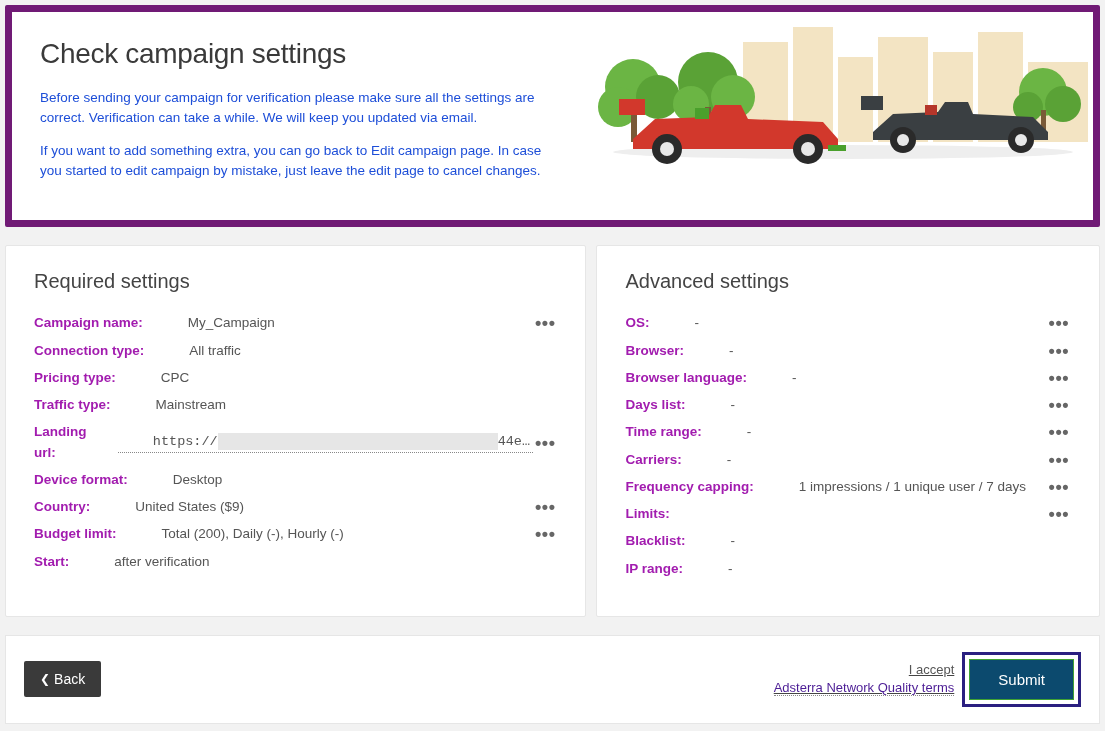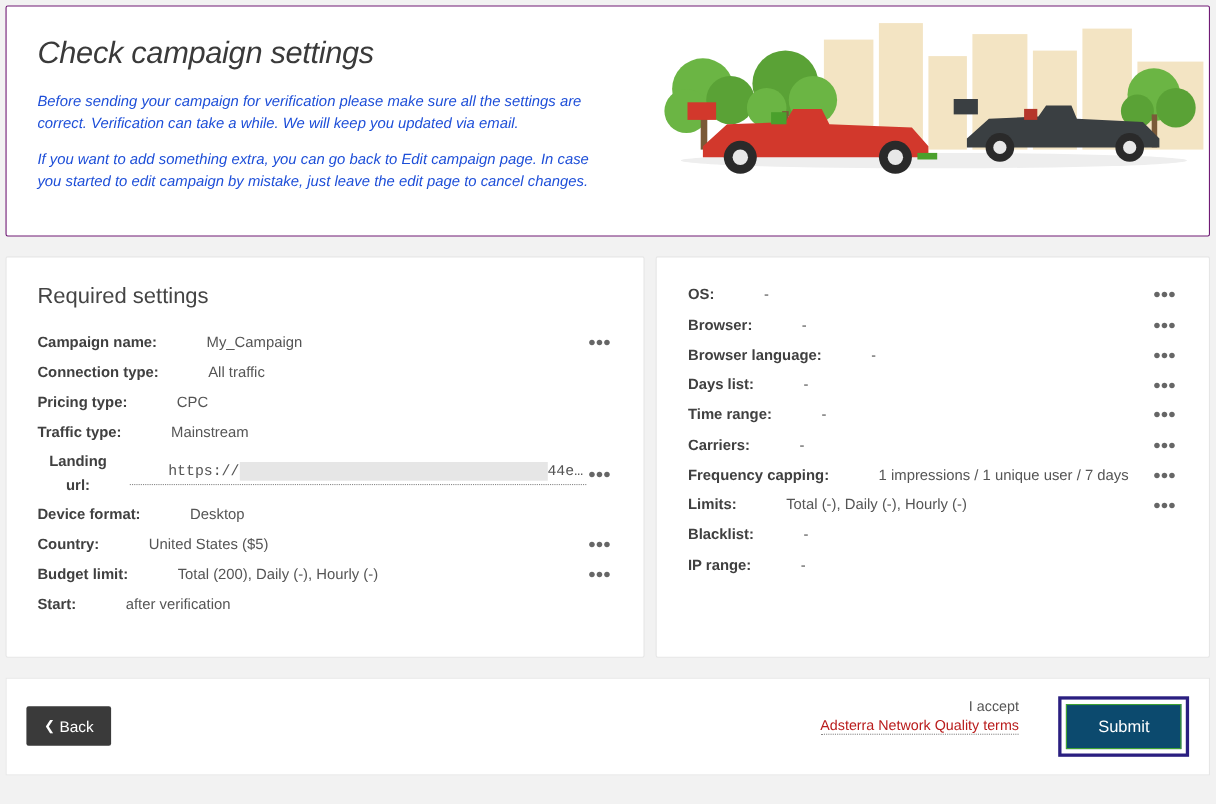--- a/index.html
+++ b/index.html
@@ -1,37 +1,37 @@
 <!DOCTYPE html>
 <html><head>
 <meta charset="utf-8">
 <style>
   * { box-sizing: border-box; margin: 0; padding: 0; }
   body { font-family: "Segoe UI", Arial, sans-serif; background: #f2f2f2; color: #444; font-size: 14px; padding: 5px; width: 1105px; }
-  .card { background: #fff; border: 1px solid #701a75; border-radius: 2px; padding: 26px 28px; font-style: italic; }
+  .card { background: #fff; border: 7px solid #701a75; border-radius: 2px; padding: 26px 28px; }
   .header-card { display: flex; justify-content: space-between; align-items: flex-start; }
   .header-left { max-width: 520px; }
   h1 { font-weight: 300; font-size: 28px; color: #3a3a3a; margin-bottom: 18px; letter-spacing: -0.3px; }
   .header-left p { font-size: 13.5px; line-height: 1.45; color: #1d4ed8; margin-bottom: 14px; }
   .header-right { flex: 0 0 520px; height: 160px; margin: -26px -28px -26px 0; }
   .header-right svg { width: 100%; height: 100%; display: block; }
   .cols { display: flex; gap: 10px; margin-top: 18px; }
   .col { flex: 1; background: #fff; border: 1px solid #e6e6e6; border-radius: 2px; padding: 24px 28px 30px; min-height: 330px; }
   .col h2 { font-weight: 300; font-size: 20px; color: #444; margin-bottom: 20px; }
   .row { display: flex; align-items: center; margin-bottom: 7px; font-size: 13.5px; line-height: 1.5; }
-  .row .lbl { font-weight: 700; color: #404040; margin-right: 10px; text-align: center; }
+  .row .lbl { font-weight: 700; color: #a21caf; margin-right: 10px; }
   .row .val { color: #555; flex: 0 1 auto; min-width: 0; white-space: nowrap; overflow: hidden; text-overflow: ellipsis; padding-left: 35px; }
   .dots { margin-left: auto; cursor: pointer; font-size: 18px; font-weight: 700; color: #666; letter-spacing: 0.5px; line-height: 1; padding: 0 2px; }
   .redacted { display: inline-block; background: #e6e6e6; width: 280px; height: 17px; vertical-align: middle; }
   .url { border-bottom: 1px dotted #888; font-family: Liberation Mono, monospace; }
   .footer { display: flex; align-items: center; justify-content: space-between; margin-top: 18px; background: #fff; border: 1px solid #e6e6e6; padding: 16px 18px; }
   .btn-back { background: #3a3a3a; color: #fff; border: none; padding: 10px 16px; font-size: 14px; border-radius: 2px; cursor: pointer; display: inline-flex; align-items: center; gap: 4px; }
-  .footer-right { display: flex; align-items: flex-start; gap: 36px; }
+  .footer-right { display: flex; align-items: center; gap: 8px; text-decoration: underline; }
   .accept { text-align: right; font-size: 13px; color: #555; line-height: 1.4; }
-  .accept a { color: #b91c1c; text-decoration: none; border-bottom: 1px dotted #888; cursor: pointer; }
+  .accept a { color: #4c1d95; text-decoration: none; border-bottom: 1px dotted #888; cursor: pointer; }
   .submit-wrap { border: 3px solid #2a1f80; padding: 4px; }
   .btn-submit { background: #0c4a6e; color: #fff; border: 1px solid #3fa233; padding: 11px 28px; font-size: 15px; border-radius: 0; cursor: pointer; }
   .chev { font-size: 12px; }
 </style>
 </head>
 <body>
 
 <div class="card header-card">
   <div class="header-left">
     <h1>Check campaign settings</h1>
@@ -120,35 +120,36 @@
         <span>https://</span><span class="redacted"></span><span>44e-8b9</span>
       </span>
       <span class="dots">•••</span>
     </div>
     <div class="row">
       <span class="lbl">Device format:</span>
       <span class="val">Desktop</span>
     </div>
     <div class="row">
       <span class="lbl">Country:</span>
-      <span class="val">United States ($5)</span>
+      <span class="val">United States ($9)</span>
       <span class="dots">•••</span>
     </div>
     <div class="row">
       <span class="lbl">Budget limit:</span>
       <span class="val">Total (200), Daily (-), Hourly (-)</span>
       <span class="dots">•••</span>
     </div>
     <div class="row">
       <span class="lbl">Start:</span>
       <span class="val">after verification</span>
     </div>
   </div>
 
   <div class="col">
+    <h2>Advanced settings</h2>
 
     <div class="row">
       <span class="lbl">OS:</span>
       <span class="val">-</span>
       <span class="dots">•••</span>
     </div>
     <div class="row">
       <span class="lbl">Browser:</span>
       <span class="val">-</span>
       <span class="dots">•••</span>
@@ -173,21 +174,20 @@
       <span class="val">-</span>
       <span class="dots">•••</span>
     </div>
     <div class="row">
       <span class="lbl">Frequency capping:</span>
       <span class="val">1 impressions / 1 unique user / 7 days</span>
       <span class="dots">•••</span>
     </div>
     <div class="row">
       <span class="lbl">Limits:</span>
-      <span class="val">Total (-), Daily (-), Hourly (-)</span>
       <span class="dots">•••</span>
     </div>
     <div class="row">
       <span class="lbl">Blacklist:</span>
       <span class="val">-</span>
     </div>
     <div class="row">
       <span class="lbl">IP range:</span>
       <span class="val">-</span>
     </div>

